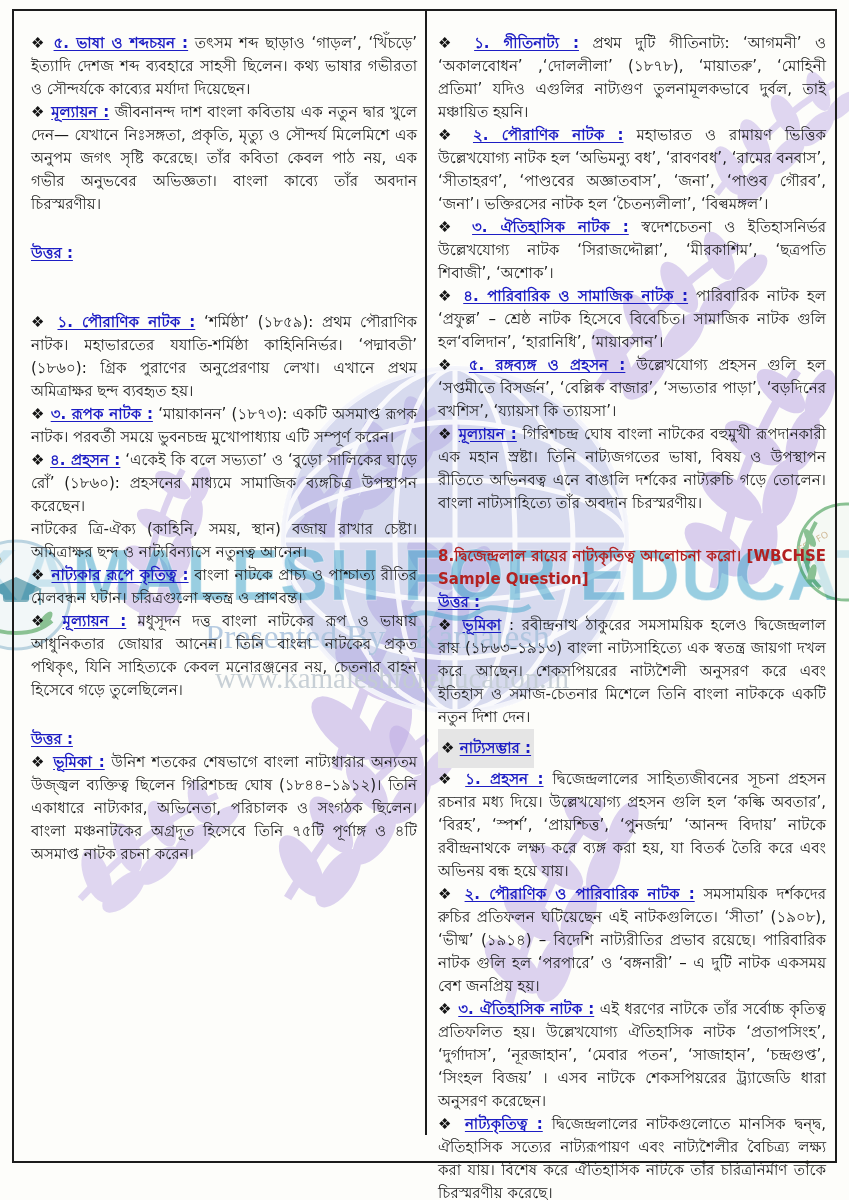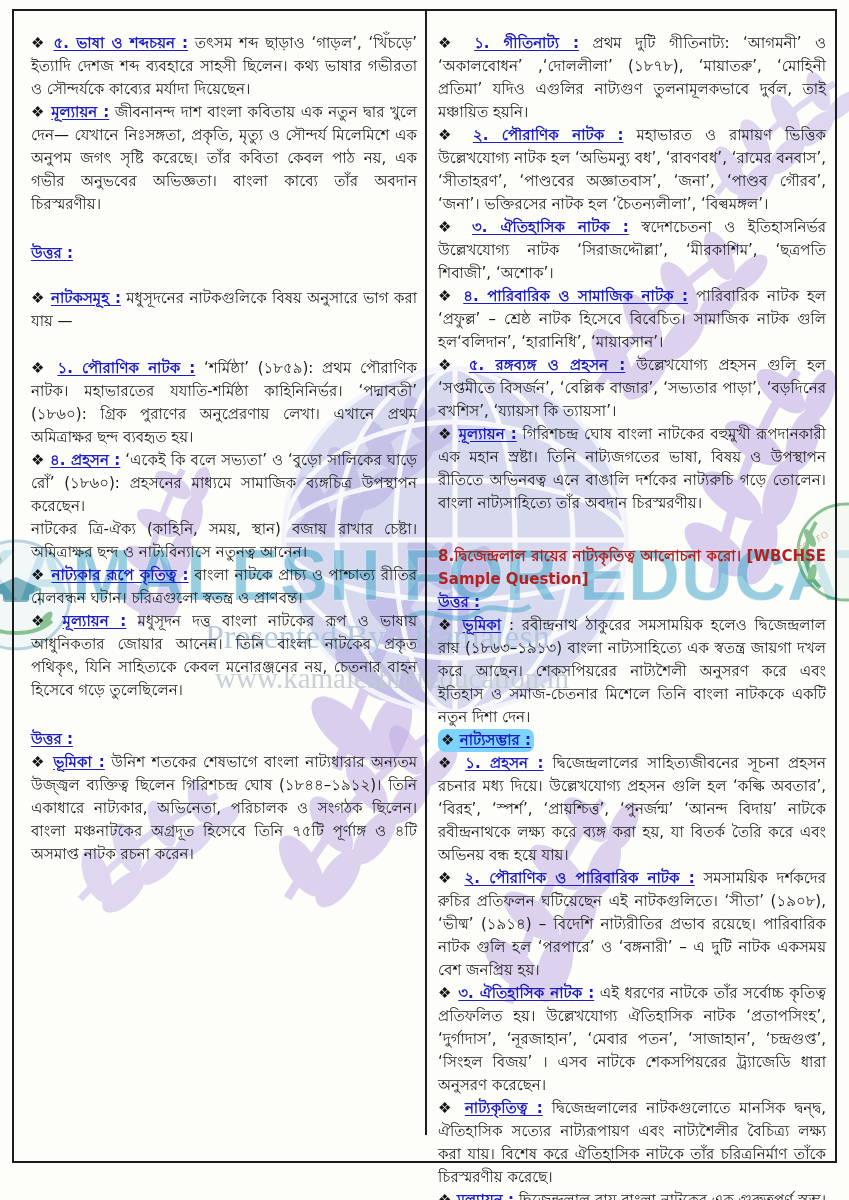--- a/index.html
+++ b/index.html
@@ -25,21 +25,21 @@
     text-align:justify;color:#1b1b1b;
   }
   .col.left{left:31px;width:386px;}
   .col.right{left:438px;width:388px;}
   p.block{margin:0;padding:0;}
   .seg-marker{color:#141414;font-weight:bold;}
   .seg-label{color:#1d1dc4;font-weight:bold;text-decoration:underline;text-underline-offset:2px;}
   .seg-body{color:#1b1b1b;}
   .seg-red{color:#b32121;font-weight:bold;}
   .block.question{color:#b32121;}
-  .block.highlight{display:inline-block;background:#7dd3fc;padding:0 3px;border-radius:7px;}
+  .block.highlight{display:inline-block;background:#e5e5e5;padding:8px 3px;}
   .spacer{width:100%;}
   
   .wm-big{
     font-family:"Liberation Sans","DejaVu Sans",sans-serif;
     font-weight:bold;letter-spacing:1px;
   }
   .wm-serif{font-family:"Liberation Serif","DejaVu Serif",serif;}
 </style>
 </head>
 <body>
@@ -116,23 +116,23 @@
     </g>
   </svg>
 
   <div class="content">
     <div class="col left">
         <p class="block para"><span class="seg-marker">❖ </span><span class="seg-label">৫. ভাষা ও শব্দচয়ন :</span><span class="seg-body"> তৎসম শব্দ ছাড়াও ‘গাড়ল’, ‘খিঁচড়ে’ ইত্যাদি দেশজ শব্দ ব্যবহারে সাহসী ছিলেন। কথ্য ভাষার গভীরতা ও সৌন্দর্যকে কাব্যের মর্যাদা দিয়েছেন।</span></p>
         <p class="block para"><span class="seg-marker">❖ </span><span class="seg-label">মূল্যায়ন :</span><span class="seg-body"> জীবনানন্দ দাশ বাংলা কবিতায় এক নতুন দ্বার খুলে দেন— যেখানে নিঃসঙ্গতা, প্রকৃতি, মৃত্যু ও সৌন্দর্য মিলেমিশে এক অনুপম জগৎ সৃষ্টি করেছে। তাঁর কবিতা কেবল পাঠ নয়, এক গভীর অনুভবের অভিজ্ঞতা। বাংলা কাব্যে তাঁর অবদান চিরস্মরণীয়।</span></p>
         <div class="spacer" style="height: 26px;"></div>
         <p class="block answer"><span class="seg-label">উত্তর :</span></p>
         <div class="spacer" style="height: 22px;"></div>
-        <p class="block para"><span class="seg-marker">❖ </span><span class="seg-label">নাটকসমূহ :</span><span class="seg-body"> মধুসূদনের নাটকগুলিকে বিষয় অনুসারে ভাগ করা যায় —</span></p>
         <div class="spacer" style="height: 24px;"></div>
         <p class="block para"><span class="seg-marker">❖ </span><span class="seg-label">১. পৌরাণিক নাটক :</span><span class="seg-body"> ‘শর্মিষ্ঠা’ (১৮৫৯): প্রথম পৌরাণিক নাটক। মহাভারতের যযাতি-শর্মিষ্ঠা কাহিনিনির্ভর। ‘পদ্মাবতী’ (১৮৬০): গ্রিক পুরাণের অনুপ্রেরণায় লেখা। এখানে প্রথম অমিত্রাক্ষর ছন্দ ব্যবহৃত হয়।</span></p>
+        <p class="block para"><span class="seg-marker">❖ </span><span class="seg-label">৩. রূপক নাটক :</span><span class="seg-body"> ‘মায়াকানন’ (১৮৭৩): একটি অসমাপ্ত রূপক নাটক। পরবর্তী সময়ে ভুবনচন্দ্র মুখোপাধ্যায় এটি সম্পূর্ণ করেন।</span></p>
         <p class="block para"><span class="seg-marker">❖ </span><span class="seg-label">৪. প্রহসন :</span><span class="seg-body"> ‘একেই কি বলে সভ্যতা’ ও ‘বুড়ো সালিকের ঘাড়ে রোঁ’ (১৮৬০): প্রহসনের মাধ্যমে সামাজিক ব্যঙ্গচিত্র উপস্থাপন করেছেন।</span></p>
         <p class="block para"><span class="seg-body">নাটকের ত্রি-ঐক্য (কাহিনি, সময়, স্থান) বজায় রাখার চেষ্টা। অমিত্রাক্ষর ছন্দ ও নাট্যবিন্যাসে নতুনত্ব আনেন।</span></p>
         <p class="block para"><span class="seg-marker">❖ </span><span class="seg-label">নাট্যকার রূপে কৃতিত্ব :</span><span class="seg-body"> বাংলা নাটকে প্রাচ্য ও পাশ্চাত্য রীতির মেলবন্ধন ঘটান। চরিত্রগুলো স্বতন্ত্র ও প্রাণবন্ত।</span></p>
         <p class="block para"><span class="seg-marker">❖ </span><span class="seg-label">মূল্যায়ন :</span><span class="seg-body"> মধুসূদন দত্ত বাংলা নাটকের রূপ ও ভাষায় আধুনিকতার জোয়ার আনেন। তিনি বাংলা নাটকের প্রকৃত পথিকৃৎ, যিনি সাহিত্যকে কেবল মনোরঞ্জনের নয়, চেতনার বাহন হিসেবে গড়ে তুলেছিলেন।</span></p>
         <div class="spacer" style="height: 26px;"></div>
         <p class="block answer"><span class="seg-label">উত্তর :</span></p>
         <p class="block para"><span class="seg-marker">❖ </span><span class="seg-label">ভূমিকা :</span><span class="seg-body"> উনিশ শতকের শেষভাগে বাংলা নাট্যধারার অন্যতম উজ্জ্বল ব্যক্তিত্ব ছিলেন গিরিশচন্দ্র ঘোষ (১৮৪৪–১৯১২)। তিনি একাধারে নাট্যকার, অভিনেতা, পরিচালক ও সংগঠক ছিলেন। বাংলা মঞ্চনাটকের অগ্রদূত হিসেবে তিনি ৭৫টি পূর্ণাঙ্গ ও ৪টি অসমাপ্ত নাটক রচনা করেন।</span></p>
       </div>
     <div class="col right"><p class="block para"><span class="seg-marker">❖ </span><span class="seg-label">১. গীতিনাট্য :</span><span class="seg-body"> প্রথম দুটি গীতিনাট্য: ‘আগমনী’ ও ‘অকালবোধন’ ,‘দোললীলা’ (১৮৭৮), ‘মায়াতরু’, ‘মোহিনী প্রতিমা’  যদিও এগুলির নাট্যগুণ তুলনামূলকভাবে দুর্বল, তাই মঞ্চায়িত হয়নি।</span></p><p class="block para"><span class="seg-marker">❖ </span><span class="seg-label">২. পৌরাণিক নাটক :</span><span class="seg-body"> মহাভারত ও রামায়ণ ভিত্তিক উল্লেখযোগ্য নাটক হল ‘অভিমন্যু বধ’, ‘রাবণবধ’, ‘রামের বনবাস’, ‘সীতাহরণ’, ‘পাণ্ডবের অজ্ঞাতবাস’, ‘জনা’, ‘পাণ্ডব গৌরব’, ‘জনা’। ভক্তিরসের নাটক হল ‘চৈতন্যলীলা’, ‘বিল্বমঙ্গল’।</span></p><p class="block para"><span class="seg-marker">❖ </span><span class="seg-label">৩. ঐতিহাসিক নাটক :</span><span class="seg-body"> স্বদেশচেতনা ও ইতিহাসনির্ভর উল্লেখযোগ্য নাটক ‘সিরাজদ্দৌল্লা’, ‘মীরকাশিম’, ‘ছত্রপতি শিবাজী’, ‘অশোক’।</span></p><p class="block para"><span class="seg-marker">❖ </span><span class="seg-label">৪. পারিবারিক ও সামাজিক নাটক :</span><span class="seg-body"> পারিবারিক নাটক হল ‘প্রফুল্ল’ – শ্রেষ্ঠ নাটক হিসেবে বিবেচিত। সামাজিক নাটক গুলি হল‘বলিদান’, ‘হারানিধি’, ‘মায়াবসান’।</span></p><p class="block para"><span class="seg-marker">❖ </span><span class="seg-label">৫. রঙ্গব্যঙ্গ ও প্রহসন :</span><span class="seg-body"> উল্লেখযোগ্য প্রহসন গুলি হল ‘সপ্তমীতে বিসর্জন’, ‘বেল্লিক বাজার’, ‘সভ্যতার পাড়া’, ‘বড়দিনের বখশিস’, ‘য্যায়সা কি ত্যায়সা’।</span></p><p class="block para"><span class="seg-marker">❖ </span><span class="seg-label">মূল্যায়ন :</span><span class="seg-body"> গিরিশচন্দ্র ঘোষ বাংলা নাটকের বহুমুখী রূপদানকারী এক মহান স্রষ্টা। তিনি নাট্যজগতের ভাষা, বিষয় ও উপস্থাপন রীতিতে অভিনবত্ব এনে বাঙালি দর্শকের নাট্যরুচি গড়ে তোলেন। বাংলা নাট্যসাহিত্যে তাঁর অবদান চিরস্মরণীয়।</span></p><div class="spacer" style="height: 30px;"></div><p class="block question"><span class="seg-red">8.দ্বিজেন্দ্রলাল রায়ের নাট্যকৃতিত্ব আলোচনা করো। [WBCHSE Sample Question]</span></p><p class="block answer"><span class="seg-label">উত্তর :</span></p><p class="block para"><span class="seg-marker">❖ </span><span class="seg-label">ভূমিকা</span><span class="seg-body"> : রবীন্দ্রনাথ ঠাকুরের সমসাময়িক হলেও দ্বিজেন্দ্রলাল রায় (১৮৬৩–১৯১৩) বাংলা নাট্যসাহিত্যে এক স্বতন্ত্র জায়গা দখল করে আছেন। শেকসপিয়রের নাট্যশৈলী অনুসরণ করে এবং ইতিহাস ও সমাজ-চেতনার মিশেলে তিনি বাংলা নাটককে একটি নতুন দিশা দেন।</span></p><p class="block para highlight"><span class="seg-marker">❖ </span><span class="seg-label">নাট্যসম্ভার :</span></p><p class="block para"><span class="seg-marker">❖ </span><span class="seg-label">১. প্রহসন :</span><span class="seg-body"> দ্বিজেন্দ্রলালের সাহিত্যজীবনের সূচনা প্রহসন রচনার মধ্য দিয়ে। উল্লেখযোগ্য প্রহসন গুলি হল ‘কল্কি অবতার’, ‘বিরহ’, ‘স্পর্শ’, ‘প্রায়শ্চিত্ত’, ‘পুনর্জন্ম’ ‘আনন্দ বিদায়’ নাটকে রবীন্দ্রনাথকে লক্ষ্য করে ব্যঙ্গ করা হয়, যা বিতর্ক তৈরি করে এবং অভিনয় বন্ধ হয়ে যায়।</span></p><p class="block para"><span class="seg-marker">❖ </span><span class="seg-label">২. পৌরাণিক ও পারিবারিক নাটক :</span><span class="seg-body"> সমসাময়িক দর্শকদের রুচির প্রতিফলন ঘটিয়েছেন এই নাটকগুলিতে। ‘সীতা’ (১৯০৮), ‘ভীষ্ম’ (১৯১৪) – বিদেশি নাট্যরীতির প্রভাব রয়েছে। পারিবারিক নাটক গুলি হল ‘পরপারে’ ও ‘বঙ্গনারী’ – এ দুটি নাটক একসময় বেশ জনপ্রিয় হয়।</span></p><p class="block para"><span class="seg-marker">❖ </span><span class="seg-label">৩. ঐতিহাসিক নাটক :</span><span class="seg-body"> এই ধরণের নাটকে তাঁর সর্বোচ্চ কৃতিত্ব প্রতিফলিত হয়। উল্লেখযোগ্য ঐতিহাসিক নাটক ‘প্রতাপসিংহ’, ‘দুর্গাদাস’, ‘নূরজাহান’, ‘মেবার পতন’, ‘সাজাহান’, ‘চন্দ্রগুপ্ত’, ‘সিংহল বিজয়’ । এসব নাটকে শেকসপিয়রের ট্র্যাজেডি ধারা অনুসরণ করেছেন।</span></p><p class="block para"><span class="seg-marker">❖ </span><span class="seg-label">নাট্যকৃতিত্ব :</span><span class="seg-body"> দ্বিজেন্দ্রলালের নাটকগুলোতে মানসিক দ্বন্দ্ব, ঐতিহাসিক সত্যের নাট্যরূপায়ণ এবং নাট্যশৈলীর বৈচিত্র্য লক্ষ্য করা যায়। বিশেষ করে ঐতিহাসিক নাটকে তাঁর চরিত্রনির্মাণ তাঁকে চিরস্মরণীয় করেছে।</span></p><p class="block para"><span class="seg-marker">❖ </span><span class="seg-label">মূল্যায়ন :</span><span class="seg-body"> দ্বিজেন্দ্রলাল রায় বাংলা নাটকের এক গুরুত্বপূর্ণ স্তম্ভ। তাঁর নাট্যচর্চা ইতিহাস, সমাজচেতনা ও কৌতুকরসের মিশ্রণে বাংলা নাটককে এক নতুন মাত্রা দেয়। তাঁর নাটক আজও নাট্যদলে অভিনীত হয় এবং তিনি চিরকালীন নাট্যকার রূপে স্বীকৃত।</span></p></div>
   </div>

